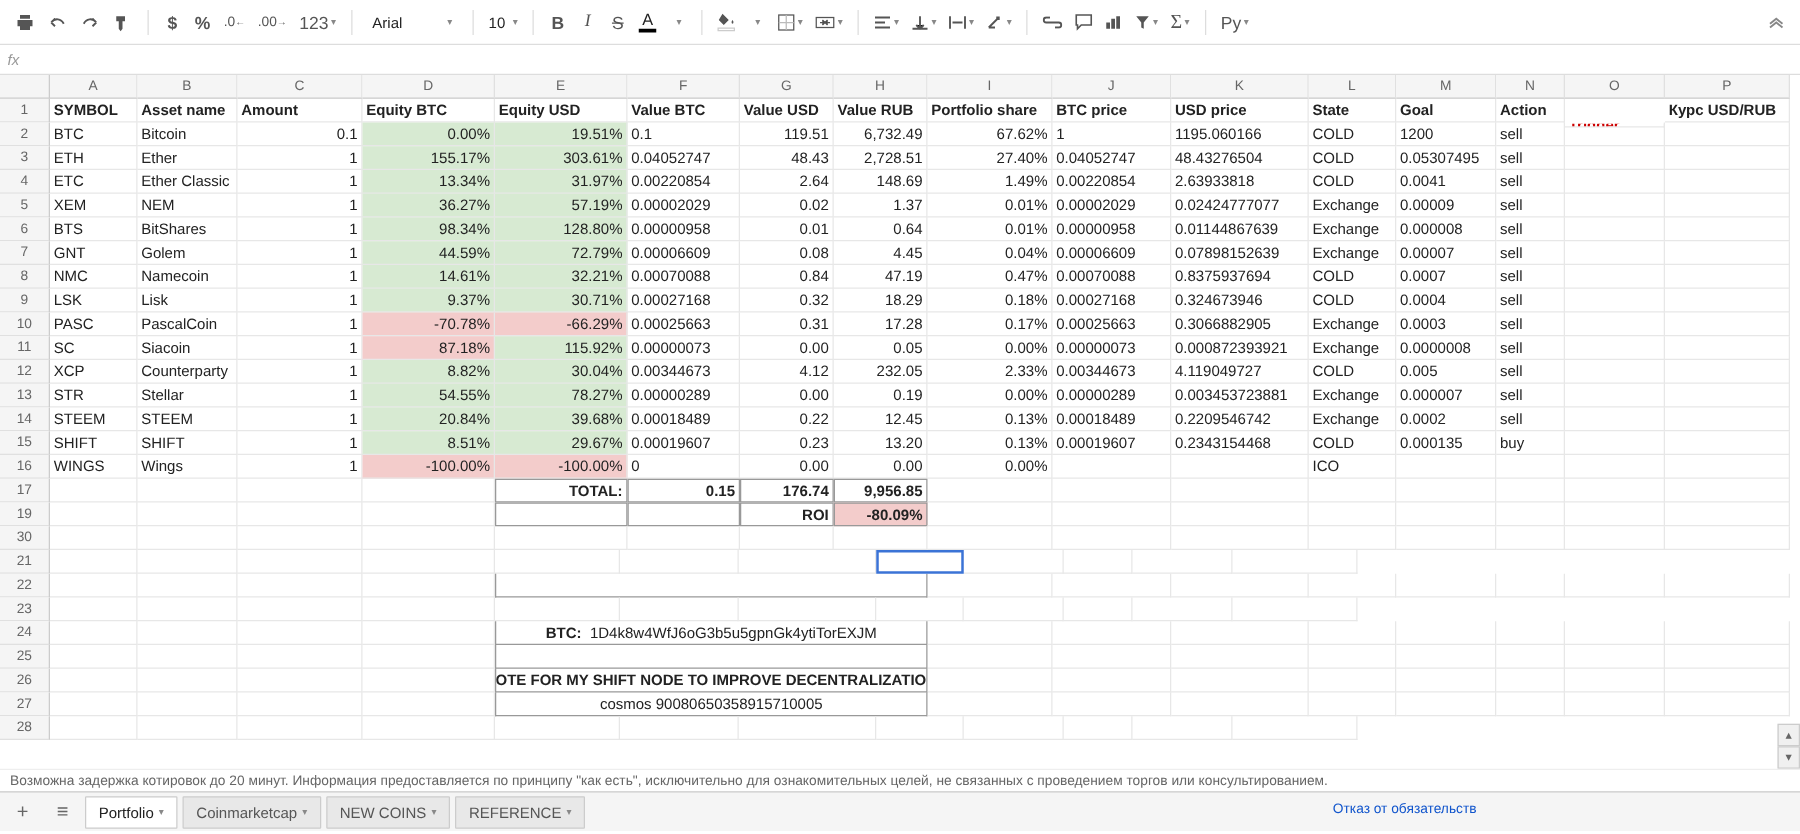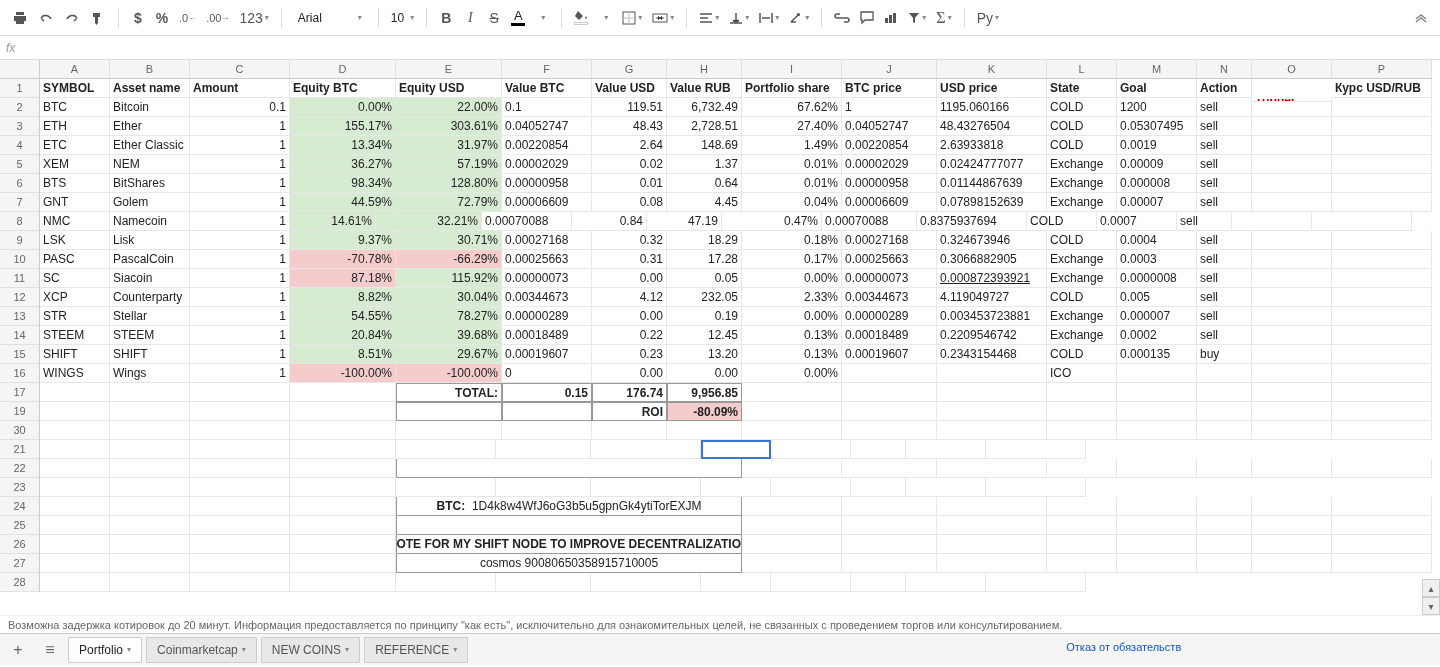--- a/index.html
+++ b/index.html
@@ -240,21 +240,21 @@
         <div class="cell bold" style="width: 55px;">Action</div>
         <div class="cell bold red" style="width: 80px; margin-top: 20px;">Trigger</div>
         <div class="cell bold" style="width: 100px;">Курс USD/RUB</div>
       </div>
       <div class="row">
         <div class="row-h">2</div>
         <div class="cell " style="width: 70px;">BTC</div>
         <div class="cell " style="width: 80px;">Bitcoin</div>
         <div class="cell num" style="width: 100px;">0.1</div>
         <div class="cell num green-bg" style="width: 106px;">0.00%</div>
-        <div class="cell num green-bg" style="width: 106px;">22.00%</div>
+        <div class="cell num green-bg" style="width: 106px;">19.51%</div>
         <div class="cell " style="width: 90px;">0.1</div>
         <div class="cell num" style="width: 75px;">119.51</div>
         <div class="cell num" style="width: 75px;">6,732.49</div>
         <div class="cell num" style="width: 100px;">67.62%</div>
         <div class="cell " style="width: 95px;">1</div>
         <div class="cell " style="width: 110px;">1195.060166</div>
         <div class="cell " style="width: 70px;">COLD</div>
         <div class="cell " style="width: 80px;">1200</div>
         <div class="cell " style="width: 55px;">sell</div>
         <div class="cell " style="width: 80px;"></div>
@@ -286,21 +286,21 @@
         <div class="cell num" style="width: 100px;">1</div>
         <div class="cell num green-bg" style="width: 106px;">13.34%</div>
         <div class="cell num green-bg" style="width: 106px;">31.97%</div>
         <div class="cell " style="width: 90px;">0.00220854</div>
         <div class="cell num" style="width: 75px;">2.64</div>
         <div class="cell num" style="width: 75px;">148.69</div>
         <div class="cell num" style="width: 100px;">1.49%</div>
         <div class="cell " style="width: 95px;">0.00220854</div>
         <div class="cell " style="width: 110px;">2.63933818</div>
         <div class="cell " style="width: 70px;">COLD</div>
-        <div class="cell " style="width: 80px;">0.0019</div>
+        <div class="cell " style="width: 80px;">0.0041</div>
         <div class="cell " style="width: 55px;">sell</div>
         <div class="cell " style="width: 80px;"></div>
         <div class="cell " style="width: 100px;"></div>
       </div>
       <div class="row">
         <div class="row-h">5</div>
         <div class="cell " style="width: 70px;">ХЕМ</div>
         <div class="cell " style="width: 80px;">NEM</div>
         <div class="cell num" style="width: 100px;">1</div>
         <div class="cell num green-bg" style="width: 106px;">36.27%</div>
@@ -353,21 +353,21 @@
         <div class="cell " style="width: 80px;">0.00007</div>
         <div class="cell " style="width: 55px;">sell</div>
         <div class="cell " style="width: 80px;"></div>
         <div class="cell " style="width: 100px;"></div>
       </div>
       <div class="row">
         <div class="row-h">8</div>
         <div class="cell " style="width: 70px;">NMC</div>
         <div class="cell " style="width: 80px;">Namecoin</div>
         <div class="cell num" style="width: 100px;">1</div>
-        <div class="cell num green-bg" style="width: 86px;">14.61%</div>
+        <div class="cell num green-bg" style="width: 106px;">14.61%</div>
         <div class="cell num green-bg" style="width: 106px;">32.21%</div>
         <div class="cell " style="width: 90px;">0.00070088</div>
         <div class="cell num" style="width: 75px;">0.84</div>
         <div class="cell num" style="width: 75px;">47.19</div>
         <div class="cell num" style="width: 100px;">0.47%</div>
         <div class="cell " style="width: 95px;">0.00070088</div>
         <div class="cell " style="width: 110px;">0.8375937694</div>
         <div class="cell " style="width: 70px;">COLD</div>
         <div class="cell " style="width: 80px;">0.0007</div>
         <div class="cell " style="width: 55px;">sell</div>
@@ -417,21 +417,21 @@
         <div class="cell " style="width: 70px;">SC</div>
         <div class="cell " style="width: 80px;">Siacoin</div>
         <div class="cell num" style="width: 100px;">1</div>
         <div class="cell num red-bg" style="width: 106px;">87.18%</div>
         <div class="cell num green-bg" style="width: 106px;">115.92%</div>
         <div class="cell " style="width: 90px;">0.00000073</div>
         <div class="cell num" style="width: 75px;">0.00</div>
         <div class="cell num" style="width: 75px;">0.05</div>
         <div class="cell num" style="width: 100px;">0.00%</div>
         <div class="cell " style="width: 95px;">0.00000073</div>
-        <div class="cell " style="width: 110px; text-decoration: underline;">0.000872393921</div>
+        <div class="cell " style="width: 110px;">0.000872393921</div>
         <div class="cell " style="width: 70px;">Exchange</div>
         <div class="cell " style="width: 80px;">0.0000008</div>
         <div class="cell " style="width: 55px;">sell</div>
         <div class="cell " style="width: 80px;"></div>
         <div class="cell " style="width: 100px;"></div>
       </div>
       <div class="row">
         <div class="row-h">12</div>
         <div class="cell " style="width: 70px;">XCP</div>
         <div class="cell " style="width: 80px;">Counterparty</div>

